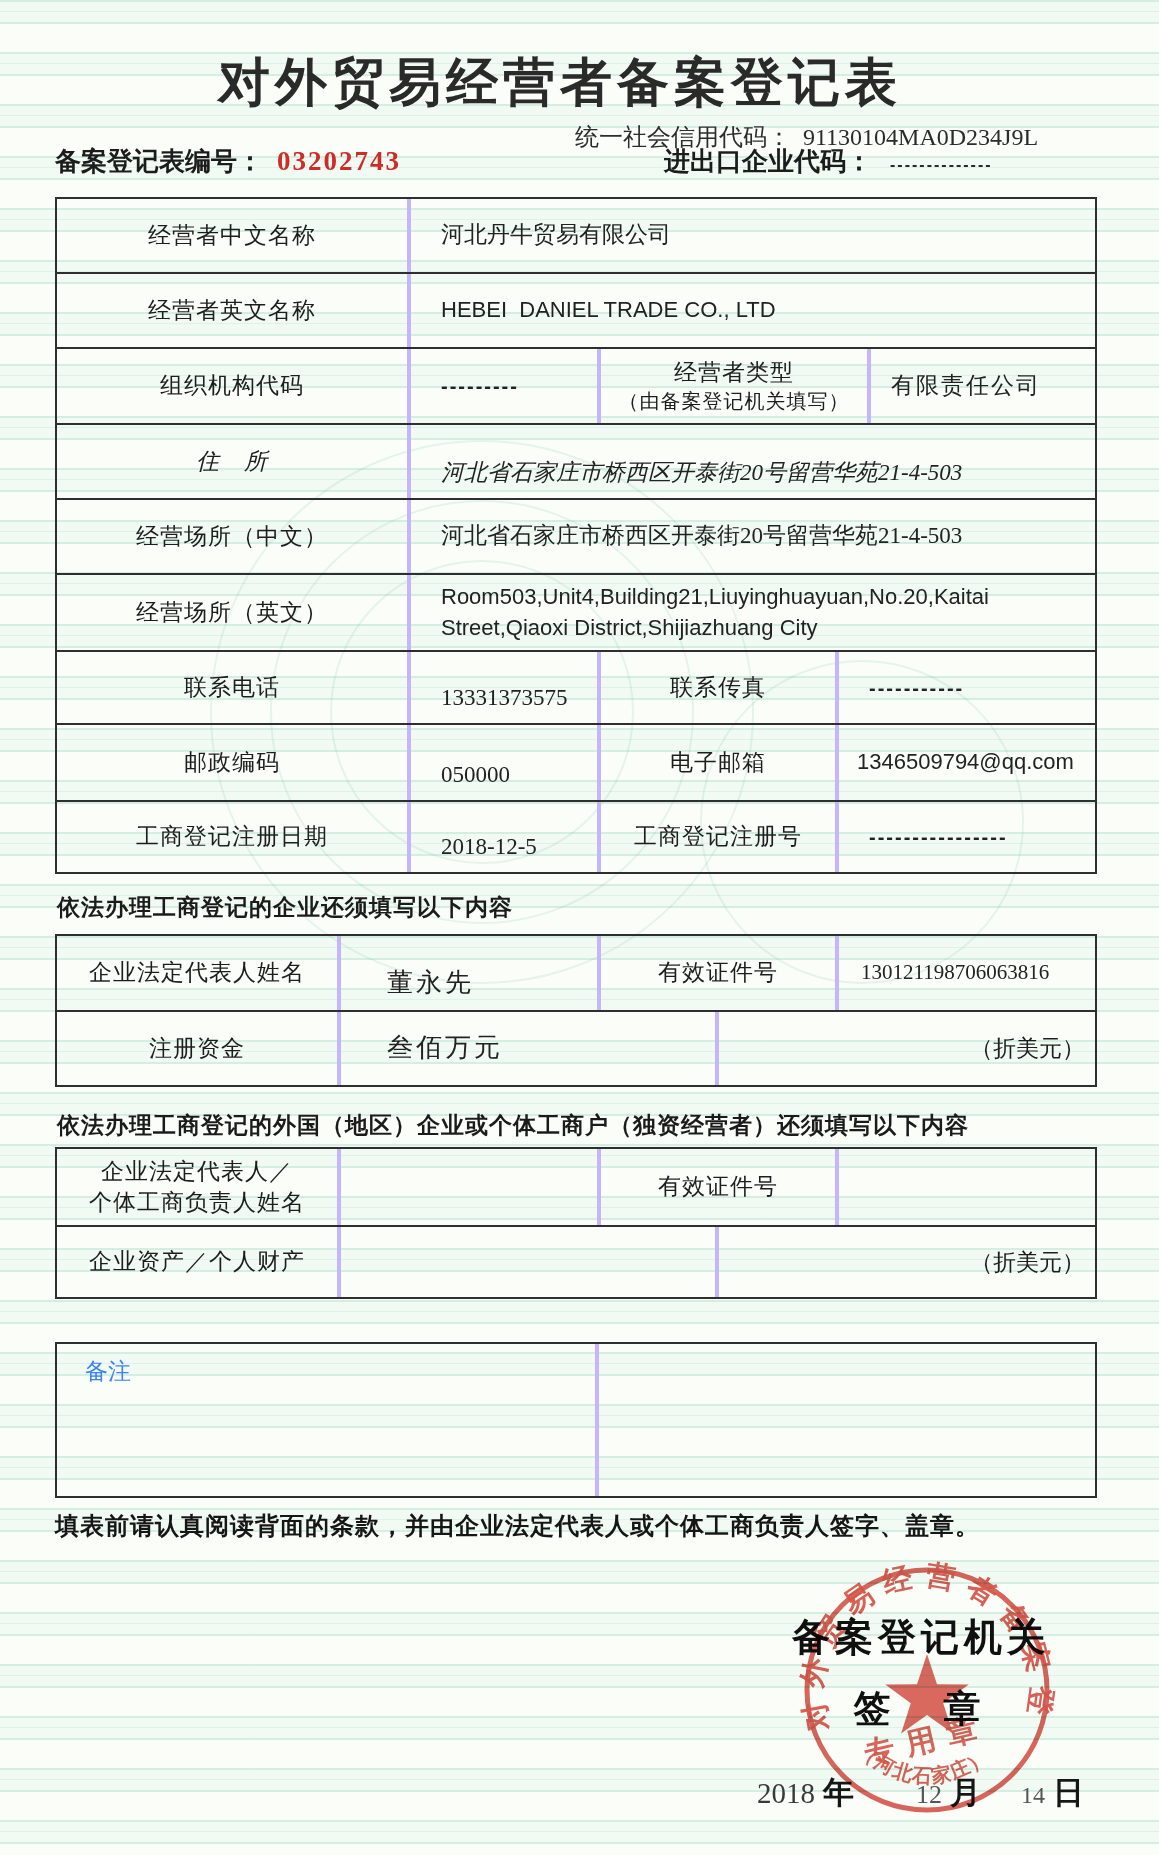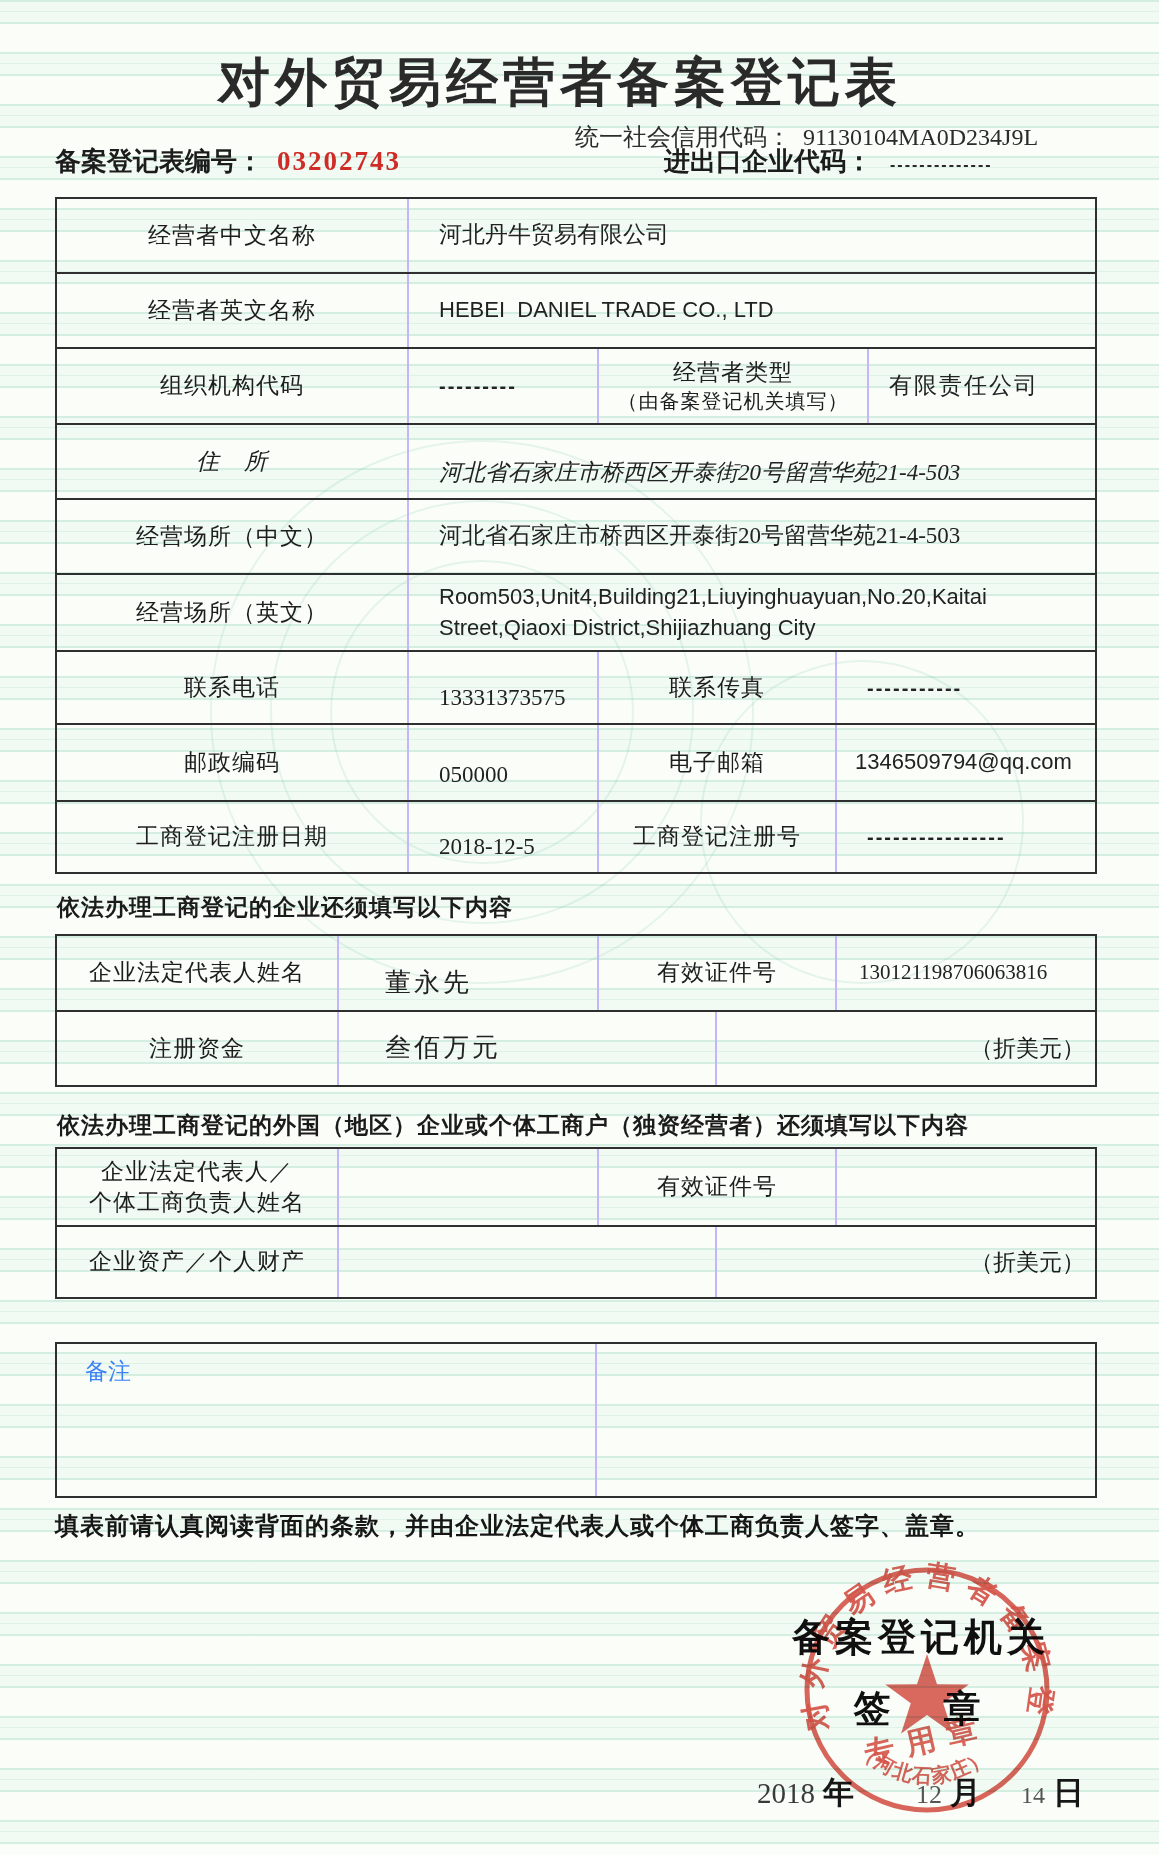--- a/index.html
+++ b/index.html
@@ -18,21 +18,21 @@
   .title{left:0;top:48px;width:1120px;text-align:center;font-size:52px;font-weight:800;
          color:#2a2a2a;letter-spacing:5px;font-family:"DejaVu Sans",sans-serif;}
   .hlabel{font-size:24px;color:#2c2c2c;}
   .bold{font-weight:bold;color:#1c1c1c;}
   .serif{font-family:"Liberation Serif",serif;}
   .red{color:#cf2c28;font-weight:bold;letter-spacing:2px;font-size:27px;}
   .dash{font-weight:bold;letter-spacing:2px;color:#2a2a2a;}
   .tbl{position:absolute;left:55px;width:1042px;border:2px solid #2f2f2f;box-sizing:border-box;}
   .r{display:flex;}
   .r + .r{border-top:2px solid #2f2f2f;}
-  .c{border-left:2px solid #c4b5fd;box-sizing:border-box;display:flex;align-items:center;
+  .c{border-left:4px solid #c4b5fd;box-sizing:border-box;display:flex;align-items:center;
      overflow:hidden;}
   .c:first-child{border-left:none;}
   .lab{justify-content:center;text-align:center;font-size:23px;color:#1d1d1d;font-weight:500;
        letter-spacing:1px;line-height:1.35;flex-direction:column;}
   .lab .sub{font-size:20px;}
   .val{font-family:"Liberation Serif",serif;font-size:23px;color:#222;padding-left:30px;
        padding-right:16px;white-space:pre-wrap;line-height:1.4;}
   .val.sans{font-family:"Liberation Sans",sans-serif;font-size:22px;}
   .val.low{align-items:flex-end;padding-bottom:9px;}
   .val.big{font-size:26px;letter-spacing:3px;}

